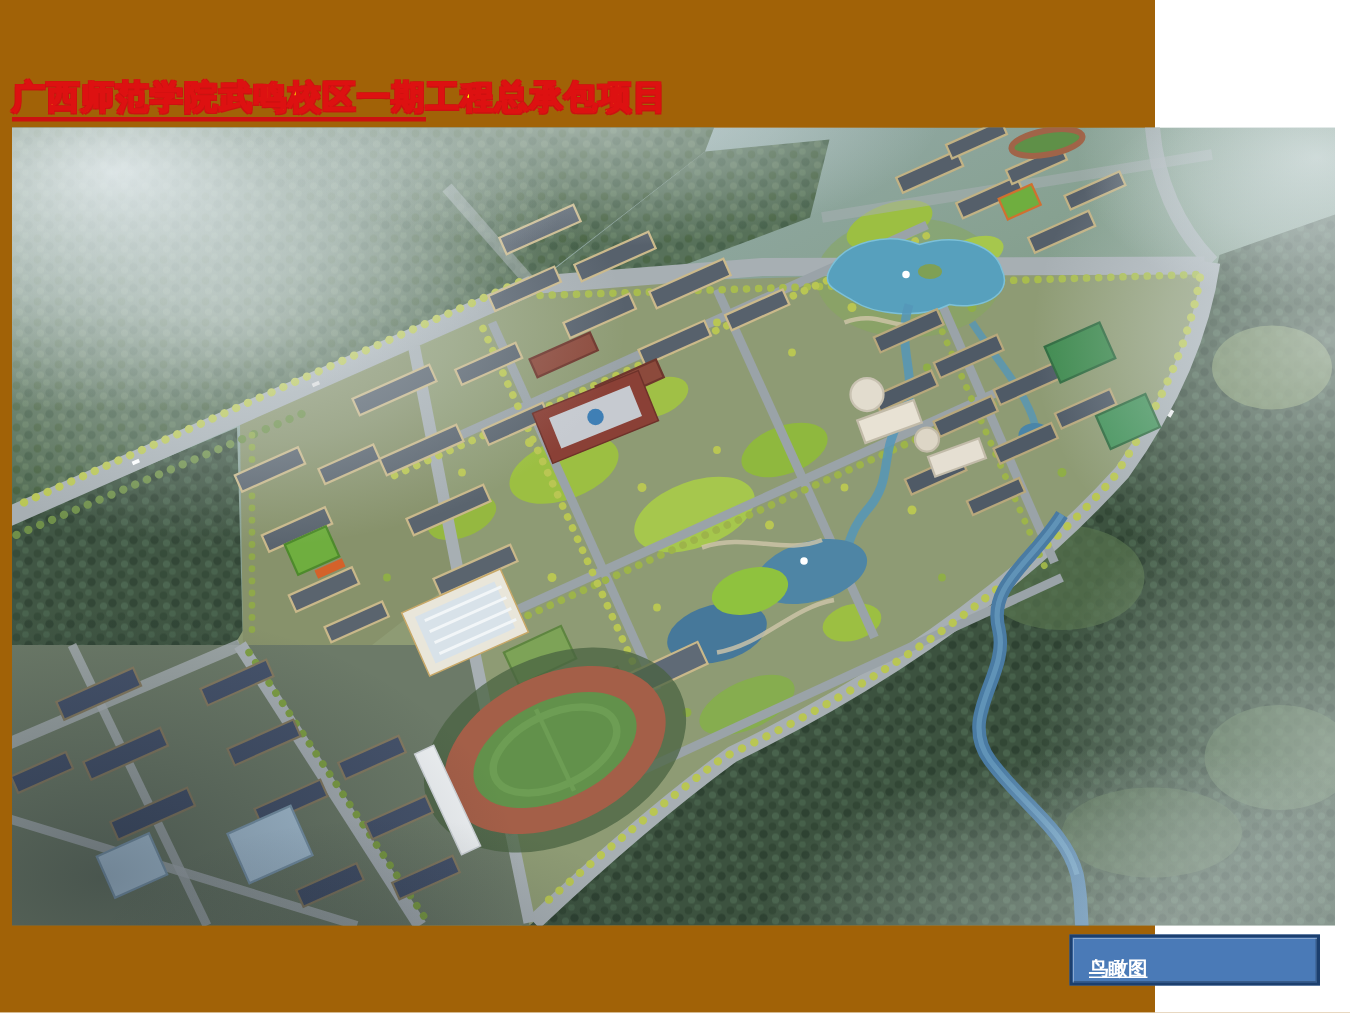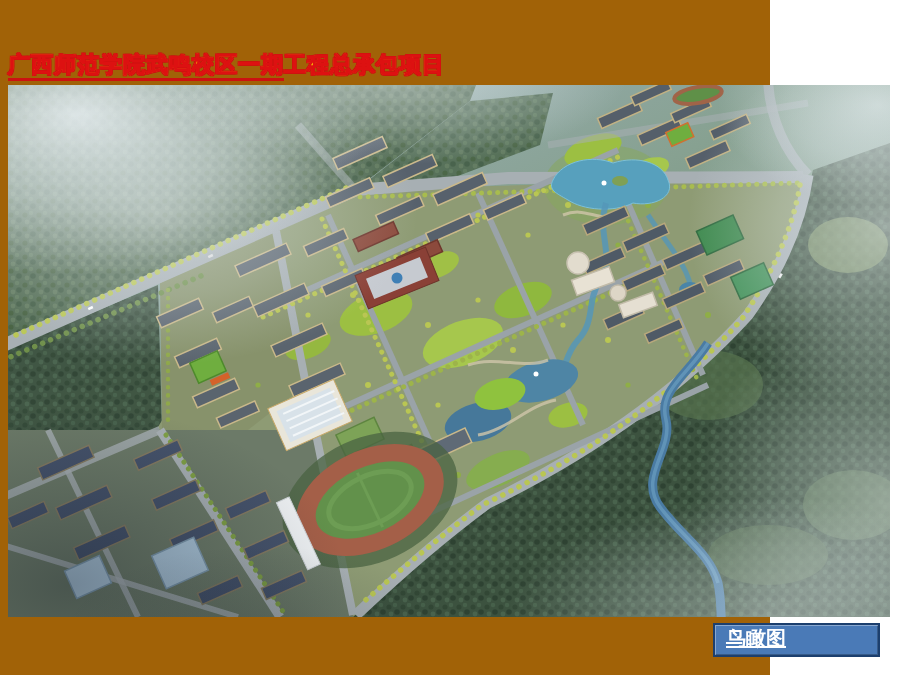--- a/index.html
+++ b/index.html
@@ -11,22 +11,22 @@
     color:#ffff00;
     -webkit-text-stroke:1.1px #dd1111;
     text-shadow:1px 1px 0 #cc1111,-1px 1px 0 #cc1111,1px -1px 0 #cc1111,-1px -1px 0 #cc1111;
   }
   .slide-title .u{border-bottom:3px solid #cc1111;padding-bottom:1px;}
   .aerial{position:absolute;left:8px;top:85px;width:882px;height:532px;display:block;}
   .caption-btn{
     position:absolute;left:713px;top:623px;width:152px;height:30px;
     background:#4a7ab7;border:2px solid #1c3f6e;
     box-shadow:inset 1px 1px 0 rgba(255,255,255,.35), inset -1px -1px 0 rgba(0,0,0,.25);
-    color:#ffffff;font-weight:bold;font-size:20px;
-    display:flex;align-items:flex-start;padding-left:11px;box-sizing:content-box;
+    color:#ffffff;font-weight:bold;font-size:13px;
+    display:flex;align-items:flex-end;padding-left:11px;box-sizing:content-box;
     text-decoration:underline;cursor:pointer;
   }
 </style>
 </head>
 <body>
 
 <div class="slide">
 
   <div class="slide-title"><span class="u">广西师范学院武鸣校区一期</span><span>工程总承包项目</span></div>
 

